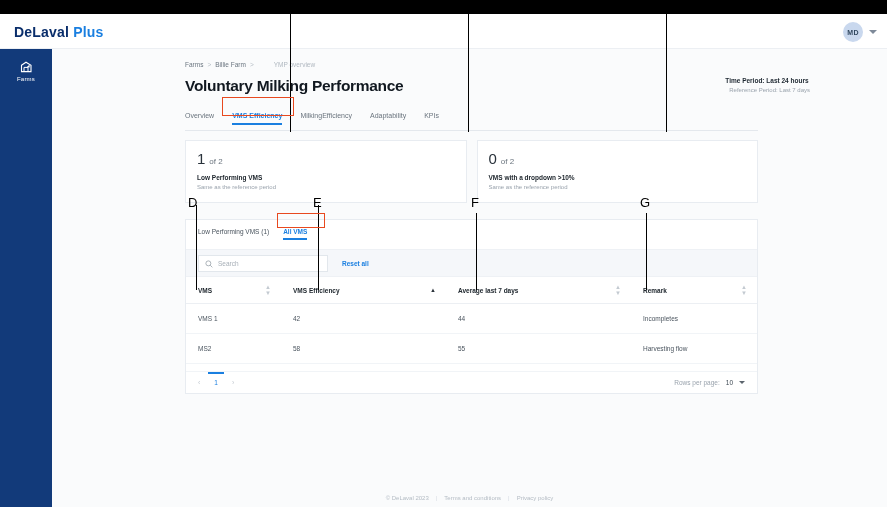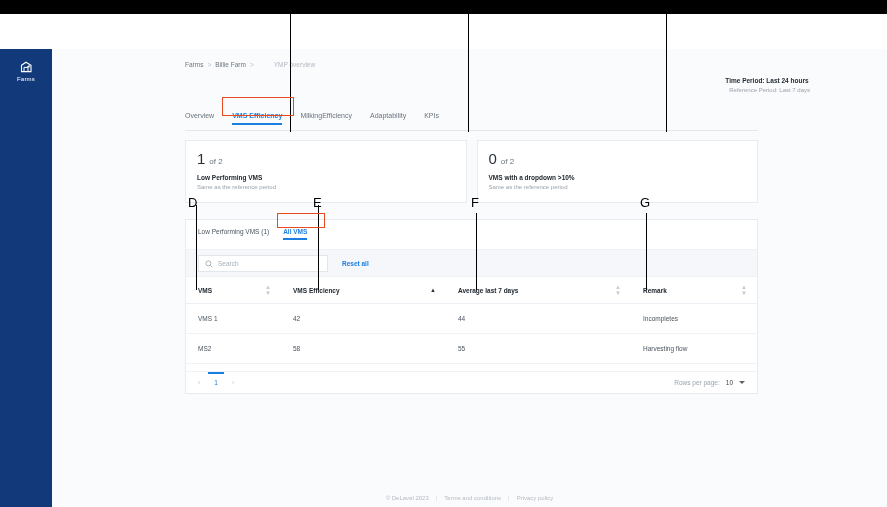--- a/index.html
+++ b/index.html
@@ -230,20 +230,30 @@
     position: absolute; border: 1.5px solid #e8491f; background: transparent;
   }
 </style>
 </head>
 <body>
 
 <div id="root">
 
   <div class="app">
 
+    <div class="topbar">
+      <div class="brand">
+        <span class="b1">DeLaval</span>
+        <span class="b2">Plus</span>
+      </div>
+      <div class="user-area">
+        <div class="avatar">MD</div>
+        <div class="chev"></div>
+      </div>
+    </div>
 
     <div class="sidenav">
       <div class="nav-item">
         <span>
           <svg width="13" height="12" viewBox="0 0 13 12" fill="none">
             <path d="M1.5 4.2 L6 1.2 L11 4.2 L11 10.6 L1.5 10.6 Z" stroke="#ffffff" stroke-width="1.1" fill="none"></path>
             <path d="M4 10.6 L4 6.4 L8 6.4 L8 10.6" stroke="#ffffff" stroke-width="1" fill="none"></path>
             <path d="M6.3 6.6 L9.6 3.4 L9.6 6.6 Z" fill="#ffffff"></path>
           </svg>
         </span>
@@ -254,20 +264,21 @@
     <div class="content">
 
       <div class="breadcrumb">
         <span class="crumb-link">Farms</span>
         <span class="sep">&gt;</span>
         <span class="crumb-link">Billie Farm</span>
         <span class="sep">&gt;</span>
         <span class="crumb-last">YMP overview</span>
       </div>
 
+      <div class="page-title">Voluntary Milking Performance</div>
 
       <div class="period-box">
         <div class="period-main">Time Period: Last 24 hours</div>
         <div class="period-sub">Reference Period: Last 7 days</div>
       </div>
 
       <div class="tabs">
         <div class="tab">Overview</div>
         <div class="tab active">VMS Efficiency</div>
         <div class="tab">MilkingEfficiency</div>

